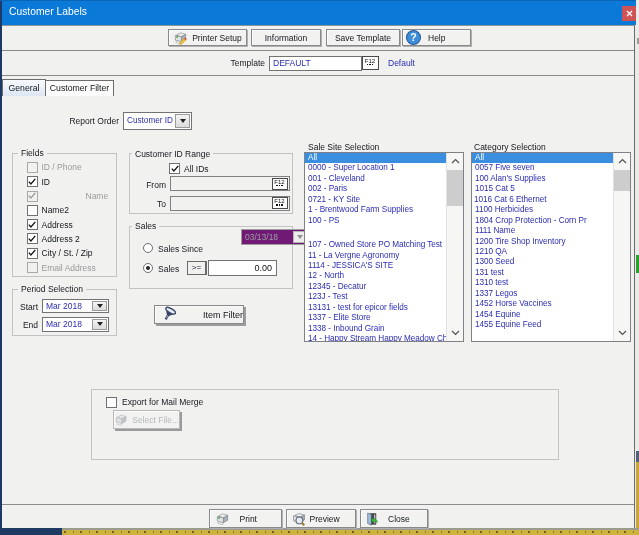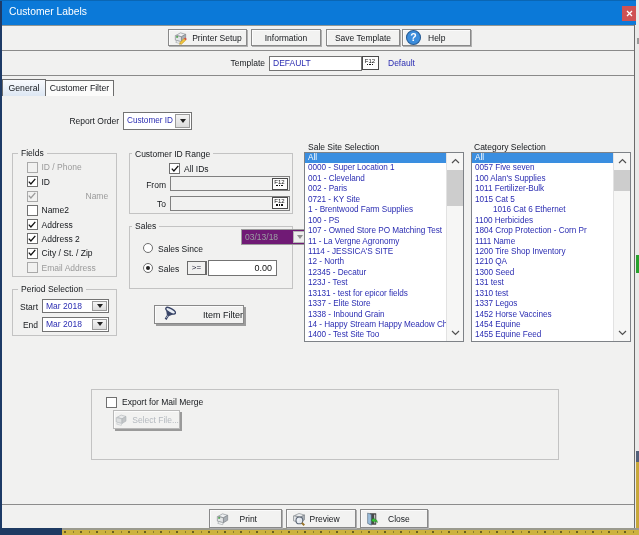--- a/index.html
+++ b/index.html
@@ -204,21 +204,21 @@
 <div class="lbl" style="left:474px;top:142px;">Category Selection</div>
 <div id="list1" class="abs" style="left:304px;top:152px;width:159.5px;height:190px;background:#fff;border:1px solid #7e8287;box-sizing:border-box;">
     <div style="position:absolute;left:0;top:0;right:17px;bottom:0;overflow:hidden;">
       <div class="row" style="height:10.45px;line-height:10.45px;padding-left:3px;font-size:8.2px;letter-spacing:-0.04px;background:#3a8ee0;color:#fff;">All</div>
       <div class="row" style="height:10.45px;line-height:10.45px;padding-left:3px;font-size:8.2px;letter-spacing:-0.04px;color:#2b2db2;">0000 - Super Location 1</div>
       <div class="row" style="height:10.45px;line-height:10.45px;padding-left:3px;font-size:8.2px;letter-spacing:-0.04px;color:#2b2db2;">001 - Cleveland</div>
       <div class="row" style="height:10.45px;line-height:10.45px;padding-left:3px;font-size:8.2px;letter-spacing:-0.04px;color:#2b2db2;">002 - Paris</div>
       <div class="row" style="height:10.45px;line-height:10.45px;padding-left:3px;font-size:8.2px;letter-spacing:-0.04px;color:#2b2db2;">0721 - KY Site</div>
       <div class="row" style="height:10.45px;line-height:10.45px;padding-left:3px;font-size:8.2px;letter-spacing:-0.04px;color:#2b2db2;">1 - Brentwood Farm Supplies</div>
       <div class="row" style="height:10.45px;line-height:10.45px;padding-left:3px;font-size:8.2px;letter-spacing:-0.04px;color:#2b2db2;">100 - PS</div>
-      <div class="row" style="height:10.45px;line-height:10.45px;padding-left:3px;font-size:8.2px;letter-spacing:-0.04px;color:#2b2db2;">107 - Owned Store PO Matching Test</div>
+      <div class="row" style="height:10.45px;line-height:10.45px;padding-left:3px;font-size:8.2px;letter-spacing:-0.04px;color:#2b2db2;margin-top:14px;">107 - Owned Store PO Matching Test</div>
       <div class="row" style="height:10.45px;line-height:10.45px;padding-left:3px;font-size:8.2px;letter-spacing:-0.04px;color:#2b2db2;">11 - La Vergne Agronomy</div>
       <div class="row" style="height:10.45px;line-height:10.45px;padding-left:3px;font-size:8.2px;letter-spacing:-0.04px;color:#2b2db2;">1114 - JESSICA'S SITE</div>
       <div class="row" style="height:10.45px;line-height:10.45px;padding-left:3px;font-size:8.2px;letter-spacing:-0.04px;color:#2b2db2;">12 - North</div>
       <div class="row" style="height:10.45px;line-height:10.45px;padding-left:3px;font-size:8.2px;letter-spacing:-0.04px;color:#2b2db2;">12345 - Decatur</div>
       <div class="row" style="height:10.45px;line-height:10.45px;padding-left:3px;font-size:8.2px;letter-spacing:-0.04px;color:#2b2db2;">123J - Test</div>
       <div class="row" style="height:10.45px;line-height:10.45px;padding-left:3px;font-size:8.2px;letter-spacing:-0.04px;color:#2b2db2;">13131 - test for epicor fields</div>
       <div class="row" style="height:10.45px;line-height:10.45px;padding-left:3px;font-size:8.2px;letter-spacing:-0.04px;color:#2b2db2;">1337 - Elite Store</div>
       <div class="row" style="height:10.45px;line-height:10.45px;padding-left:3px;font-size:8.2px;letter-spacing:-0.04px;color:#2b2db2;">1338 - Inbound Grain</div>
       <div class="row" style="height:10.45px;line-height:10.45px;padding-left:3px;font-size:8.2px;letter-spacing:-0.04px;color:#2b2db2;">14 - Happy Stream Happy Meadow Ch</div>
       <div class="row" style="height:10.45px;line-height:10.45px;padding-left:3px;font-size:8.2px;letter-spacing:-0.04px;color:#2b2db2;">1400 - Test Site Too</div>
@@ -231,23 +231,22 @@
       <svg style="position:absolute;bottom:5px;left:4px;" width="9" height="6" viewBox="0 0 9 6">
         <path d="M1 1 L4.5 4.5 L8 1" stroke="#505050" stroke-width="1.2" fill="none"></path>
       </svg>
     </div>
   </div>
 <div id="list2" class="abs" style="left:471px;top:152px;width:159.5px;height:190px;background:#fff;border:1px solid #7e8287;box-sizing:border-box;">
     <div style="position:absolute;left:0;top:0;right:17px;bottom:0;overflow:hidden;">
       <div class="row" style="height:10.45px;line-height:10.45px;padding-left:3px;font-size:8.2px;letter-spacing:-0.04px;background:#3a8ee0;color:#fff;">All</div>
       <div class="row" style="height:10.45px;line-height:10.45px;padding-left:3px;font-size:8.2px;letter-spacing:-0.04px;color:#2b2db2;">0057 Five seven</div>
       <div class="row" style="height:10.45px;line-height:10.45px;padding-left:3px;font-size:8.2px;letter-spacing:-0.04px;color:#2b2db2;">100 Alan's Supplies</div>
-      <div class="row" style="height:10.45px;line-height:10.45px;padding-left:3px;font-size:8.2px;letter-spacing:-0.04px;color:#2b2db2;">1011 Fertilizer-Bulk</div>
       <div class="row" style="height:10.45px;line-height:10.45px;padding-left:3px;font-size:8.2px;letter-spacing:-0.04px;color:#2b2db2;">1015 Cat 5</div>
-      <div class="row" style="height:10.45px;line-height:10.45px;padding-left:21px;font-size:8.2px;letter-spacing:-0.04px;color:#2b2db2;">1016 Cat 6 Ethernet</div>
+      <div class="row" style="height:10.45px;line-height:10.45px;padding-left:2px;font-size:8.2px;letter-spacing:-0.04px;color:#2b2db2;">1016 Cat 6 Ethernet</div>
       <div class="row" style="height:10.45px;line-height:10.45px;padding-left:3px;font-size:8.2px;letter-spacing:-0.04px;color:#2b2db2;">1100 Herbicides</div>
       <div class="row" style="height:10.45px;line-height:10.45px;padding-left:3px;font-size:8.2px;letter-spacing:-0.04px;color:#2b2db2;">1804 Crop Protection - Corn Pr</div>
       <div class="row" style="height:10.45px;line-height:10.45px;padding-left:3px;font-size:8.2px;letter-spacing:-0.04px;color:#2b2db2;">1111 Name</div>
       <div class="row" style="height:10.45px;line-height:10.45px;padding-left:3px;font-size:8.2px;letter-spacing:-0.04px;color:#2b2db2;">1200 Tire Shop Inventory</div>
       <div class="row" style="height:10.45px;line-height:10.45px;padding-left:3px;font-size:8.2px;letter-spacing:-0.04px;color:#2b2db2;">1210 QA</div>
       <div class="row" style="height:10.45px;line-height:10.45px;padding-left:3px;font-size:8.2px;letter-spacing:-0.04px;color:#2b2db2;">1300 Seed</div>
       <div class="row" style="height:10.45px;line-height:10.45px;padding-left:3px;font-size:8.2px;letter-spacing:-0.04px;color:#2b2db2;">131 test</div>
       <div class="row" style="height:10.45px;line-height:10.45px;padding-left:3px;font-size:8.2px;letter-spacing:-0.04px;color:#2b2db2;">1310 test</div>
       <div class="row" style="height:10.45px;line-height:10.45px;padding-left:3px;font-size:8.2px;letter-spacing:-0.04px;color:#2b2db2;">1337 Legos</div>
       <div class="row" style="height:10.45px;line-height:10.45px;padding-left:3px;font-size:8.2px;letter-spacing:-0.04px;color:#2b2db2;">1452 Horse Vaccines</div>

